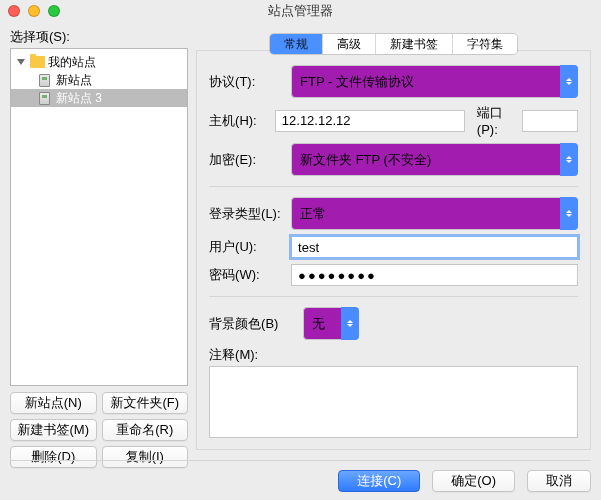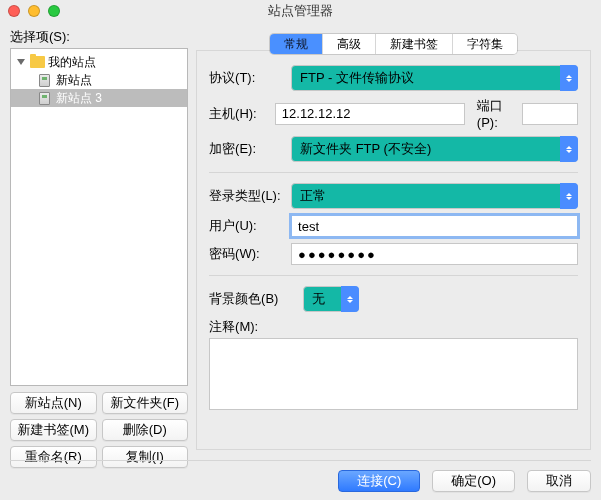--- a/index.html
+++ b/index.html
@@ -36,21 +36,21 @@
 .seg { display: flex; border-radius: 4px; overflow: hidden; box-shadow: 0 0 0 1px rgba(0,0,0,0.15); }
 .seg button { border: none; background: #fff; height: 20px; padding: 0 14px; font-size: 12px; border-right: 1px solid #d6d6d6; }
 .seg button:last-child { border-right: none; }
 .seg button.active { background: #4a90ff; color: #0f172a; }
 
 .panel { border: 1px solid #d7d7d7; background: #ececec; padding: 14px 12px 8px 12px; margin-top: -10px; height: 400px; position: relative; }
 
 .form-row { display: flex; align-items: center; margin-bottom: 6px; gap: 4px; }
 .form-row label { width: 78px; text-align: left; font-size: 13px; }
 .select { flex: 1; position: relative; }
-.select-inner { background: #14b8a6; border: 1px solid #c7c7c7; border-radius: 4px; height: 26px; display: flex; align-items: center; padding: 0 22px 0 8px; font-size: 13px; }
+.select-inner { background: #a21caf; border: 1px solid #c7c7c7; border-radius: 4px; height: 33px; display: flex; align-items: center; padding: 0 22px 0 8px; font-size: 13px; }
 .select-caret { position: absolute; right: 0; top: 0; bottom: 0; width: 18px; background: #4a8cff; border-radius: 0 4px 4px 0; display: flex; flex-direction: column; align-items: center; justify-content: center; gap: 1px; }
 .select-caret::before, .select-caret::after { content: ""; width: 0; height: 0; border-left: 3px solid transparent; border-right: 3px solid transparent; }
 .select-caret::before { border-bottom: 3px solid #fff; }
 .select-caret::after { border-top: 3px solid #fff; }
 
 .text-input { background: #fff; border: 1px solid #c7c7c7; height: 22px; padding: 0 6px; font-size: 13px; }
 .text-input.host { flex: 1; }
 .text-input.port { width: 56px; }
 .text-input.focused { outline: 3px solid #8db8f2; outline-offset: -1px; border-color: #7aa9e8; }
 .port-label { margin: 0 4px 0 8px; font-size: 13px; }
@@ -95,22 +95,22 @@
       </div>
       <div class="tree-row indent1 selected">
         <span class="server-icon"></span>
         <span class="lbl">新站点 3</span>
       </div>
     </div>
     <div class="btn-grid">
       <button class="mac-btn">新站点(N)</button>
       <button class="mac-btn">新文件夹(F)</button>
       <button class="mac-btn">新建书签(M)</button>
+      <button class="mac-btn">重命名(R)</button>
       <button class="mac-btn">删除(D)</button>
-      <button class="mac-btn">重命名(R)</button>
       <button class="mac-btn">复制(I)</button>
     </div>
   </div>
 
   <div class="right">
     <div class="tabs">
       <div class="seg">
         <button class="active">常规</button>
         <button>高级</button>
         <button>新建书签</button>

